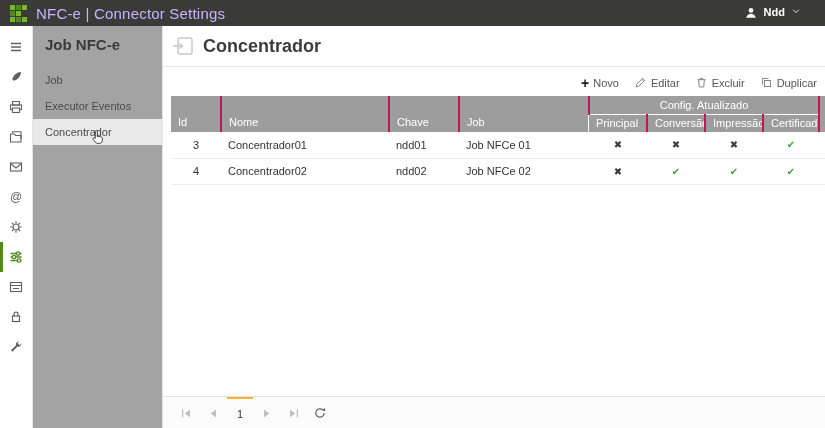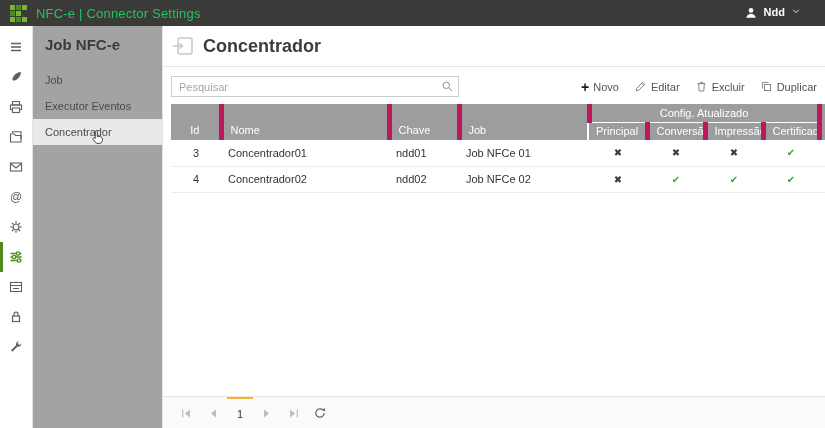--- a/index.html
+++ b/index.html
@@ -4,21 +4,21 @@
 <style>
   * { margin:0; padding:0; box-sizing:border-box; }
   html,body { width:825px; height:428px; overflow:hidden; }
   body { font-family:"Liberation Sans", sans-serif; background:#fff; position:relative; }
 
   
   .topbar { height:26px; background:#3a3a39; display:flex; align-items:center; padding:0 10px; gap:9px; }
   .logo { display:grid; grid-template-columns:repeat(3,5px); grid-template-rows:repeat(3,5px); gap:1px; }
   .logo i { display:block; }
   .logo .g1 { background:#76b82a; } .logo .g2 { background:#4e8a1e; } .logo .g0 { background:transparent; }
-  .topbar-title { color:#22c55e; font-size:13px; letter-spacing:.2px; }
+  .topbar-title { color:#c4b5fd; font-size:15px; letter-spacing:.2px; }
   .topbar-right { margin-left:auto; display:flex; align-items:flex-start; gap:6px; color:#fff; font-size:11px; font-weight:bold; padding-right:14px; }
 
   
   .app { display:flex; height:402px; }
 
   .rail { width:33px; background:#fff; border-right:1px solid #e3e3e3; display:flex; flex-direction:column; padding-top:6px; flex:none; }
   .rail-item { height:30px; display:flex; align-items:center; justify-content:center; border-left:3px solid transparent; padding-right:3px; cursor:pointer; }
   .rail-item.active { border-left-color:#4e8a1e; }
 
   .sidebar { width:130px; background:#a3a3a3; border-right:1px solid #e3e3e3; flex:none; }
@@ -35,26 +35,26 @@
   .search { position:relative; }
   .search input { width:288px; height:21px; border:1px solid #ccc; font-size:11px; padding:0 24px 0 7px; color:#555; outline:none; font-family:"Liberation Sans", sans-serif; }
   .search input::placeholder { color:#a5a5a5; }
   .search .mag { position:absolute; right:5px; top:4px; }
   .actions { margin-left:auto; display:flex; align-items:center; gap:15px; }
   .action-btn { display:flex; align-items:center; gap:4px; font-size:11px; color:#555; cursor:pointer; white-space:nowrap; }
   .plus-glyph { font-size:14px; font-weight:700; color:#1a1a1a; line-height:10px; }
 
   
   table.grid { border-collapse:collapse; width:calc(100% - 8px); margin-left:8px; table-layout:fixed; }
-  .grid thead th { background:#9d9d9d; color:#fff; font-weight:400; font-size:11px; padding:2px 7px; border-left:5px solid #be185d; height:18px; text-align:left; overflow:hidden; white-space:nowrap; }
+  .grid thead th { background:#9d9d9d; color:#fff; font-weight:400; font-size:11px; padding:2px 7px; border-left:2px solid #be185d; height:18px; text-align:left; overflow:hidden; white-space:nowrap; }
   .grid thead tr th:first-child { border-left:none; }
   .grid th.rowspan2 { vertical-align:bottom; padding-bottom:4px; }
   .grid th.th-group { text-align:center; }
   .grid th.th-sub { border-top:1px solid #fff; }
-  .grid th.th-id { text-align:center; }
+  .grid th.th-id { }
   .grid tbody td { font-size:11px; color:#333; padding:6px 7px; border-bottom:1px solid #ececec; height:26px; white-space:nowrap; overflow:hidden; }
   .grid td.cell-center { text-align:center; }
   .grid td.mark { font-size:10px; }
   .grid td.mark.check { color:#3da33d; }
   .grid td.mark.cross { color:#3c3c3c; }
 
   .flex-spacer { flex:1; }
 
   
   .pager { height:32px; border-top:1px solid #e2e2e2; background:#fbfbfb; display:flex; align-items:stretch; padding:0 10px; }
@@ -191,29 +191,20 @@
           <g fill="none" stroke="#c8c8c8" stroke-width="1.5">
             <rect x="7" y="4" width="14" height="16" rx="2"></rect>
             <path d="M2 12h9"></path>
             <path d="M8.5 9.5L11.5 12l-3 2.5"></path>
           </g>
         </svg>
       <span class="page-title">Concentrador</span>
     </div>
 
     <div class="toolbar-row">
-      <div class="search">
-        <input type="text" placeholder="Pesquisar" style="">
-        <svg class="mag" width="13" height="13" viewBox="0 0 16 16">
-            <g fill="none" stroke="#8a8a8a" stroke-width="1.2">
-              <circle cx="6.5" cy="6.5" r="4"></circle>
-              <path d="M9.6 9.6L13.5 13.5"></path>
-            </g>
-          </svg>
-      </div>
       <div class="actions">
         <span class="action-btn">
           <span class="plus-glyph">+</span>
           <span>Novo</span>
         </span>
         <span class="action-btn">
           <svg width="13" height="13" viewBox="0 0 16 16">
               <g fill="none" stroke="#777" stroke-width="1.1">
                 <path d="M2.5 13.5l1-3.5 7.2-7.2 2.5 2.5-7.2 7.2z"></path>
                 <path d="M9.5 4l2.5 2.5"></path>

